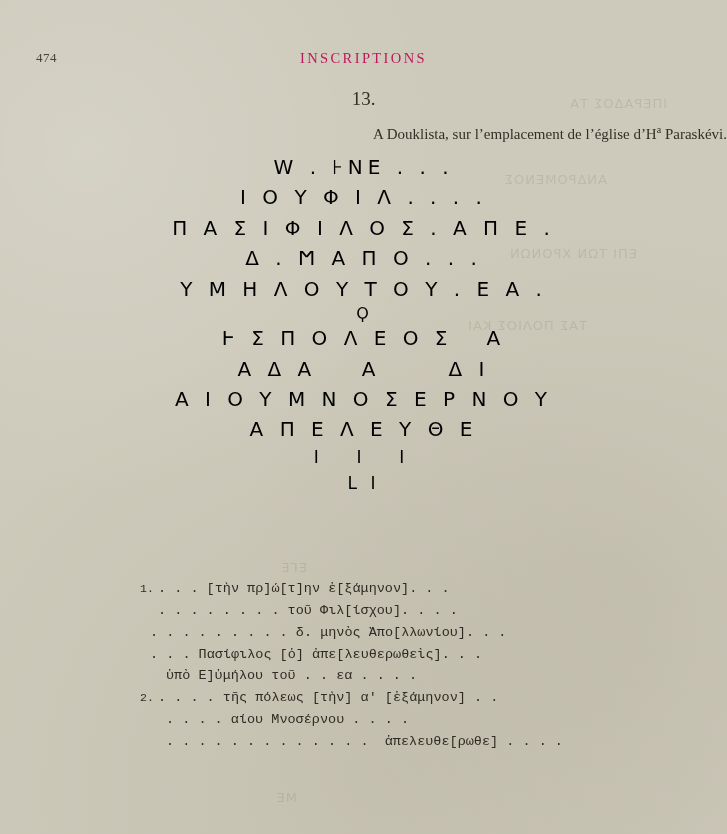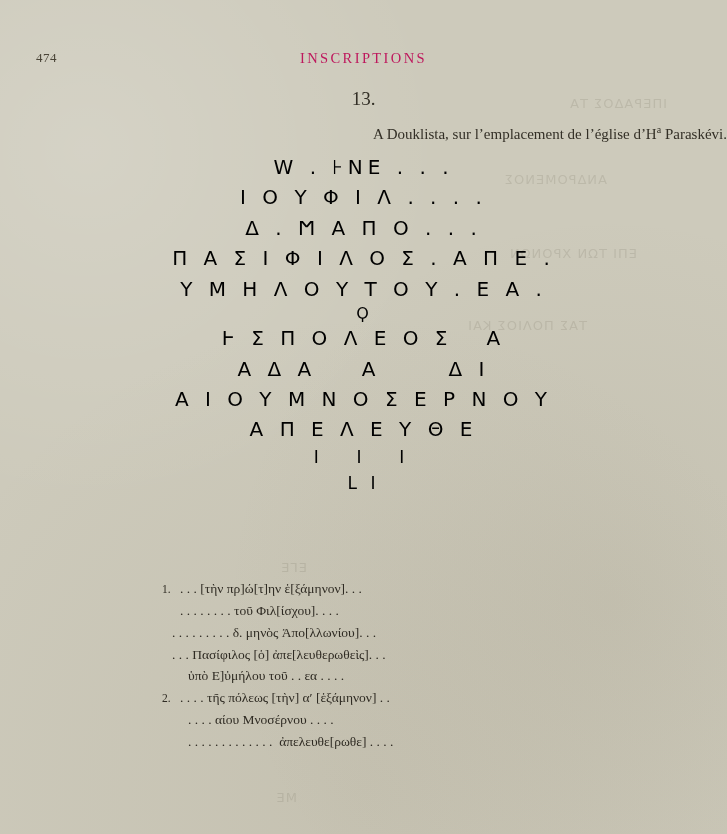--- a/index.html
+++ b/index.html
@@ -95,24 +95,24 @@
     letter-spacing: 2px;
     line-height: 1.2;
   }
   .facsimile .line.tally {
     font-size: 17px;
     letter-spacing: 9px;
   }
   
   .transcription {
     position: absolute;
-    left: 162px;
+    left: 140px;
     top: 578px;
     width: 470px;
-    font-family: Liberation Serif, serif;
+    font-family: Liberation Mono, monospace;
     font-size: 13.5px;
     line-height: 1.62;
     color: #2f2b23;
   }
   .tr-row {
     display: block;
     white-space: pre-wrap;
   }
   .tr-num {
     display: inline-block;
@@ -162,22 +162,22 @@
 
   <div class="inscription-number">13.</div>
 
   <div class="provenance">
     <span>A Douklista, sur l’emplacement de l’église d’H</span><span class="sup">a</span><span> Paraskévi.</span>
   </div>
 
   <div class="facsimile">
     <div class="line">W . ⊦NE . . .</div>
     <div class="line">I O Y Φ I Λ . . . .</div>
+    <div class="line">Π A Σ I Φ I Λ O Σ . A Π E .</div>
     <div class="line">Δ . Ϻ A Π O . . .</div>
-    <div class="line">Π A Σ I Φ I Λ O Σ . A Π E .</div>
     <div class="line">Y M H Λ O Y T O Y . E A .</div>
     <div class="line symbol">Ϙ</div>
     <div class="line">Ⱶ Σ Π O Λ E O Σ   A</div>
     <div class="line">A Δ A    A      Δ I</div>
     <div class="line">A I O Y M N O Σ E P N O Y</div>
     <div class="line">A Π E Λ E Y Θ E</div>
     <div class="line tally">I  I  I</div>
     <div class="line small">L I</div>
   </div>
 

